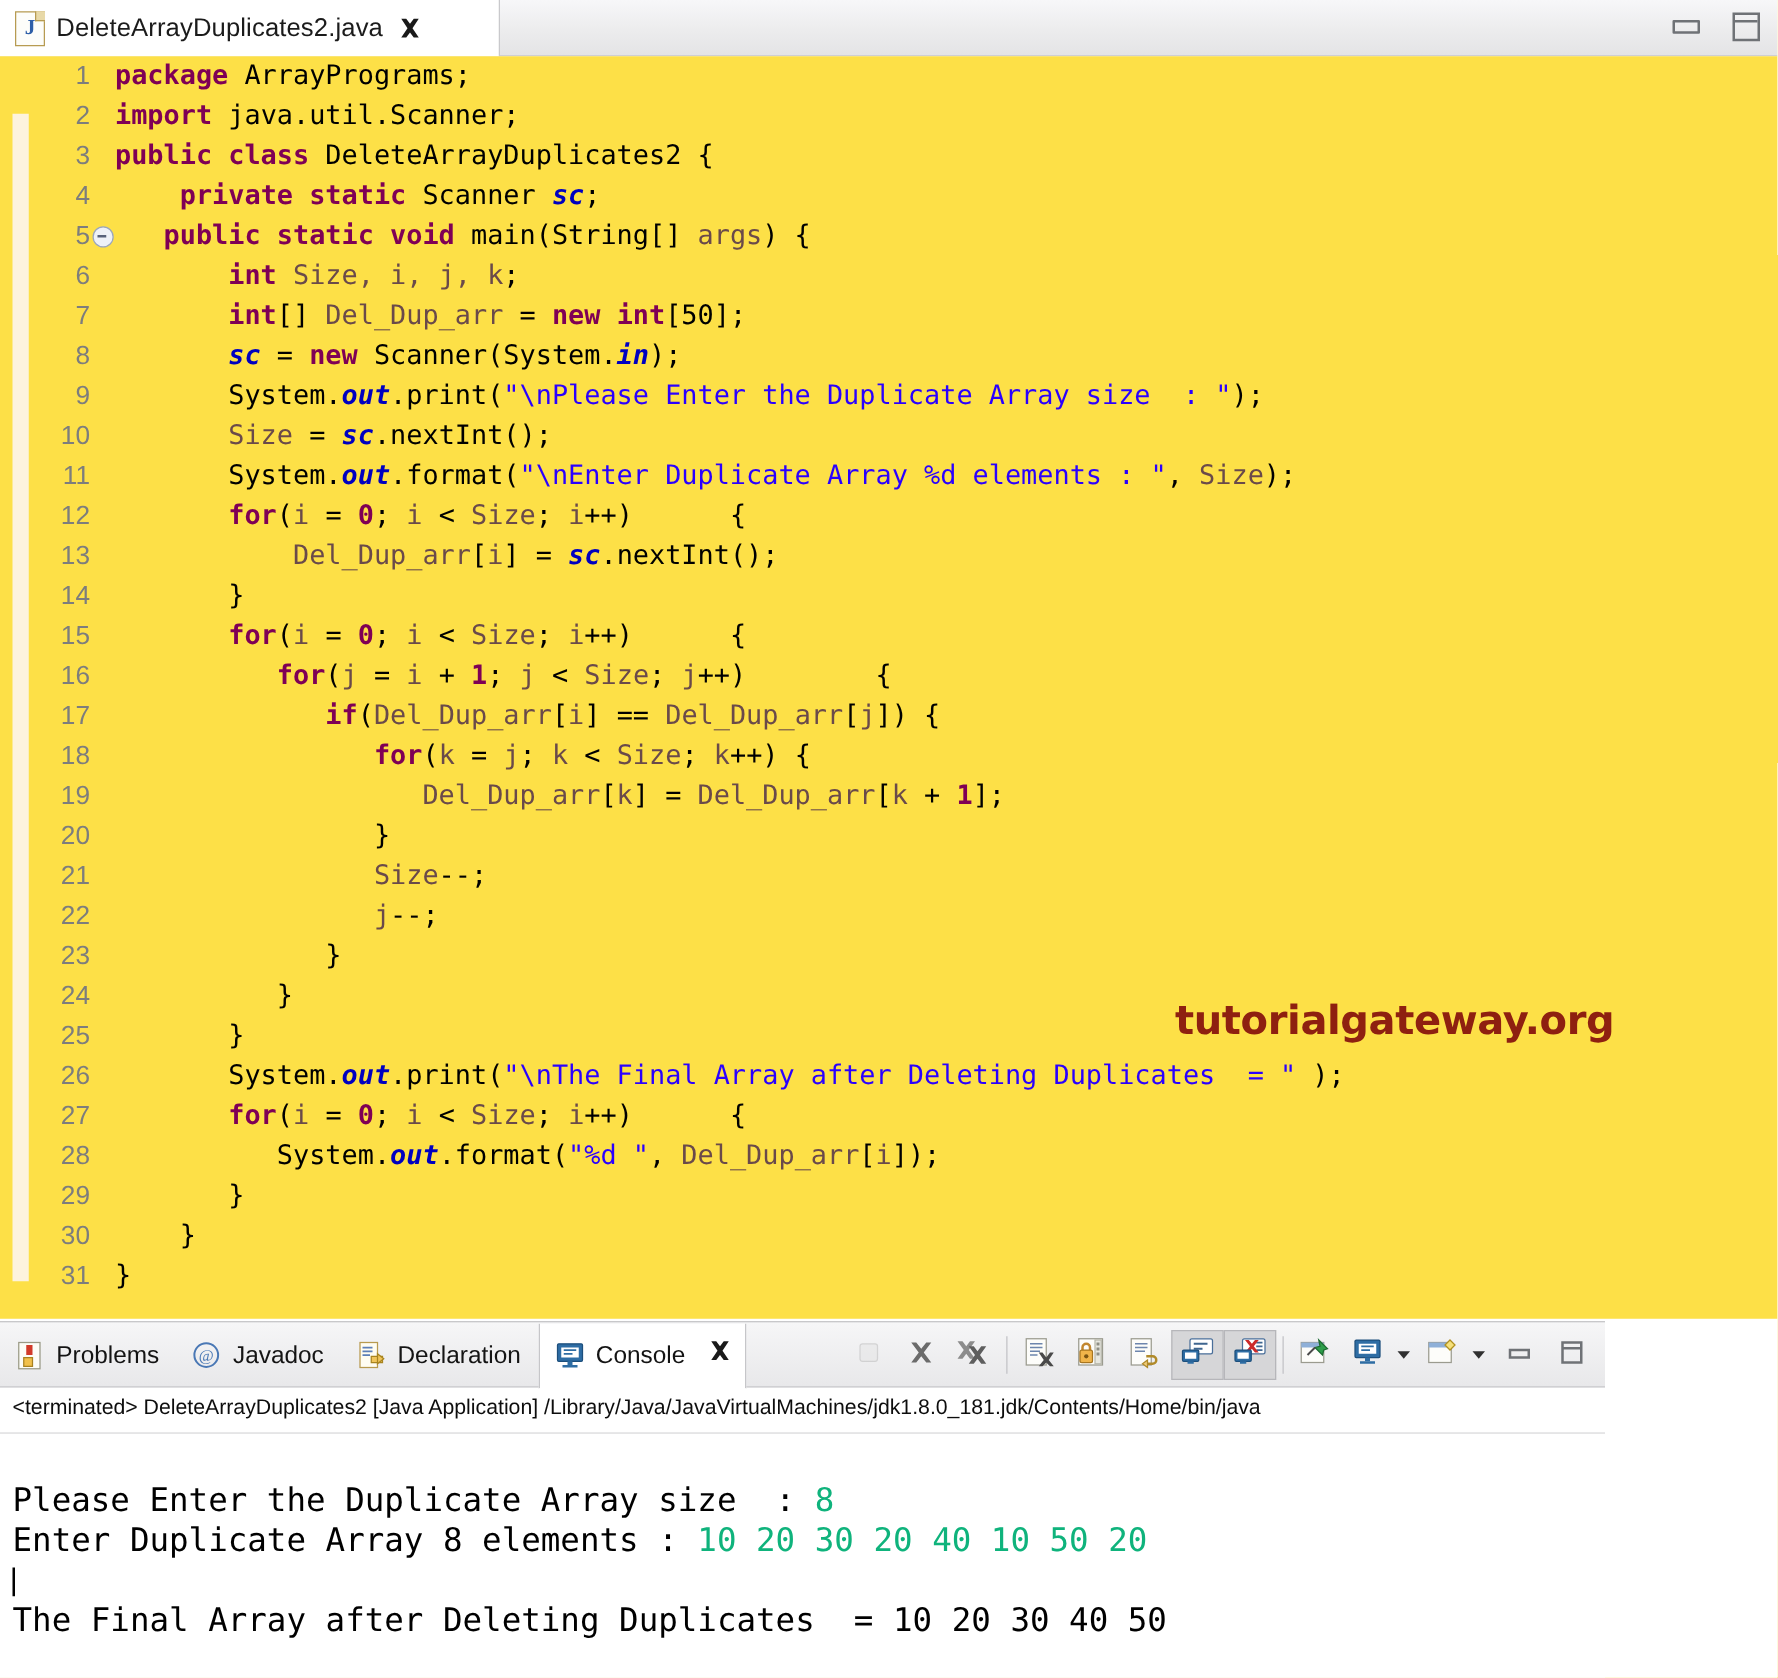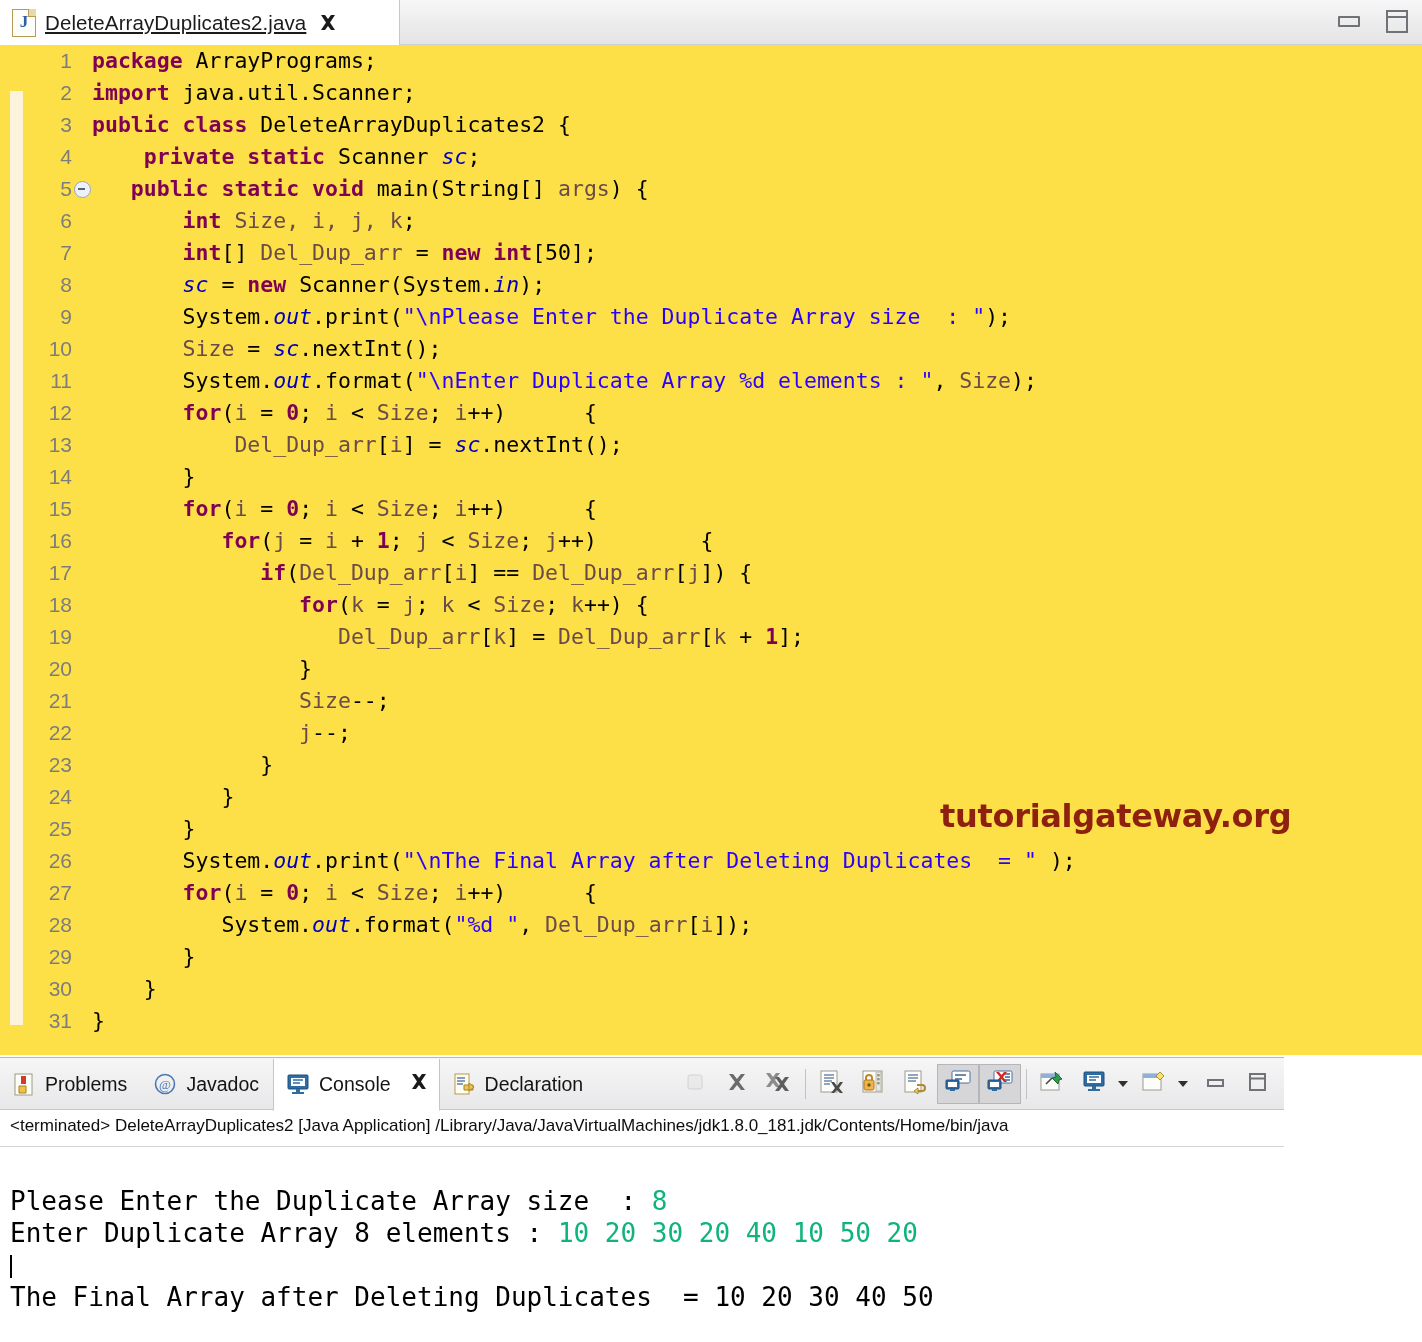--- a/index.html
+++ b/index.html
@@ -31,21 +31,21 @@
     background: #fdfdfa; border: 1.5px solid #b79b52;
   }
   .tab-icon .fold {
     position: absolute; right: 0; top: 0; width: 8px; height: 8px;
     background: #e8d9a8; border-left: 1.5px solid #b79b52; border-bottom: 1.5px solid #b79b52;
   }
   .tab-icon .jglyph {
     position: absolute; left: 0; right: 0; top: 3px; text-align: center;
     font-family: "Liberation Serif", serif; font-weight: bold; font-size: 17px; color: #2f5fa8;
   }
-  .tab-label { font-size: 20.5px; color: #1b1b1b; letter-spacing: .1px; text-decoration: underline; }
+  .tab-label { font-size: 20.5px; color: #1b1b1b; letter-spacing: .1px; }
   .tab-close {
     margin-left: 12px; width: 20px; height: 20px; position: relative; flex: 0 0 auto;
   }
   .tab-close svg { display:block; }
   .win-btns { position: absolute; right: 14px; top: 10px; display: flex; gap: 26px; align-items: center; }
   .win-min { width: 22px; height: 11px; border: 2px solid #6f7276; border-radius: 1px; }
   .win-max { width: 22px; height: 23px; border: 2px solid #6f7276; position: relative; }
   .win-max:after { content:""; position:absolute; left:0; right:0; top:4px; height:2px; background:#6f7276; }
 
   
@@ -81,21 +81,21 @@
   }
   .fold-mark.has:before {
     content: ""; position: absolute; left: 6px; top: 15px; width: 7px; height: 1.6px;
     background: #58627a; z-index: 2;
   }
   .src { display: inline-block; vertical-align: top; }
 
   .k   { color: #7f0055; font-weight: bold; }   
   .pl  { color: #000000; }                      
   .str { color: #2a00ff; }                      
-  .fld { color: #0000c0; font-style: italic; }  
+  .fld { color: #0000c0; font-style: italic; font-weight: bold; }  
   .lv  { color: #6a4a4a; }
 
   .watermark {
     position: absolute; left: 940px; top: 752px;
     font-family: "DejaVu Sans", sans-serif;
     font-weight: bold; font-size: 32px; color: #8e2010;
     letter-spacing: -0.3px;
   }
 
   
@@ -182,41 +182,41 @@
               </svg></span>
             <span>Problems</span>
           </div>
           <div class="ptab">
             <span class="pi"><svg width="25" height="25" viewBox="0 0 25 25">
                 <circle cx="12" cy="12" r="9.5" fill="none" stroke="#4a78b5" stroke-width="1.6"></circle>
                 <text x="12" y="17" font-size="13" text-anchor="middle" fill="#4a78b5" font-family="Liberation Serif">@</text>
               </svg></span>
             <span>Javadoc</span>
           </div>
+          <div class="ptab">
+            <span class="pi"><svg width="25" height="25" viewBox="0 0 25 25">
+                <rect x="3" y="2" width="14" height="20" fill="#fffdf2" stroke="#b89a4e"></rect>
+                <path d="M5 6 h8 M5 9 h8 M5 12 h6" stroke="#5c7fb8" stroke-width="1.4"></path>
+                <path d="M12 13 l9 0 0 5 -9 0 z" fill="#f0c45a" stroke="#a8841f"></path>
+                <path d="M17 11 l5 4 -5 4 z" fill="#f0c45a" stroke="#a8841f"></path>
+              </svg></span>
+            <span>Declaration</span>
+          </div>
           <div class="ptab sel">
             <span class="pi"><svg width="25" height="25" viewBox="0 0 25 25">
                 <rect x="2" y="3" width="20" height="14" rx="1" fill="#2e6da4" stroke="#1d4f7c"></rect>
                 <rect x="5" y="6" width="14" height="8" fill="#ffffff"></rect>
                 <path d="M7 8 h10 M7 11 h7" stroke="#2e6da4" stroke-width="1.4"></path>
                 <rect x="10" y="17" width="4" height="3" fill="#2e6da4"></rect>
                 <rect x="6" y="20" width="12" height="2" fill="#2e6da4"></rect>
               </svg></span>
             <span>Console</span>
             <span style="margin-left: 10px;"><svg width="20" height="20" viewBox="0 0 20 20">
                 <path d="M3 2 L7 2 L10 6 L13 2 L17 2 L12 9.5 L17 17 L13 17 L10 13 L7 17 L3 17 L8 9.5 Z" fill="#1a1a1a"></path>
               </svg></span>
-          </div>
-          <div class="ptab">
-            <span class="pi"><svg width="25" height="25" viewBox="0 0 25 25">
-                <rect x="3" y="2" width="14" height="20" fill="#fffdf2" stroke="#b89a4e"></rect>
-                <path d="M5 6 h8 M5 9 h8 M5 12 h6" stroke="#5c7fb8" stroke-width="1.4"></path>
-                <path d="M12 13 l9 0 0 5 -9 0 z" fill="#f0c45a" stroke="#a8841f"></path>
-                <path d="M17 11 l5 4 -5 4 z" fill="#f0c45a" stroke="#a8841f"></path>
-              </svg></span>
-            <span>Declaration</span>
           </div>
         </div>
       <div class="ptoolbar" id="panel-toolbar">
           <span class="tbtn">
             <span><svg width="26" height="26" viewBox="0 0 26 26" opacity="0.45">
                 <rect x="6" y="6" width="14" height="14" rx="2" fill="#e3e3e3" stroke="#b0b0b0"></rect>
               </svg></span>
           </span>
           <span class="tbtn">
             <span><svg width="26" height="26" viewBox="0 0 26 26">

